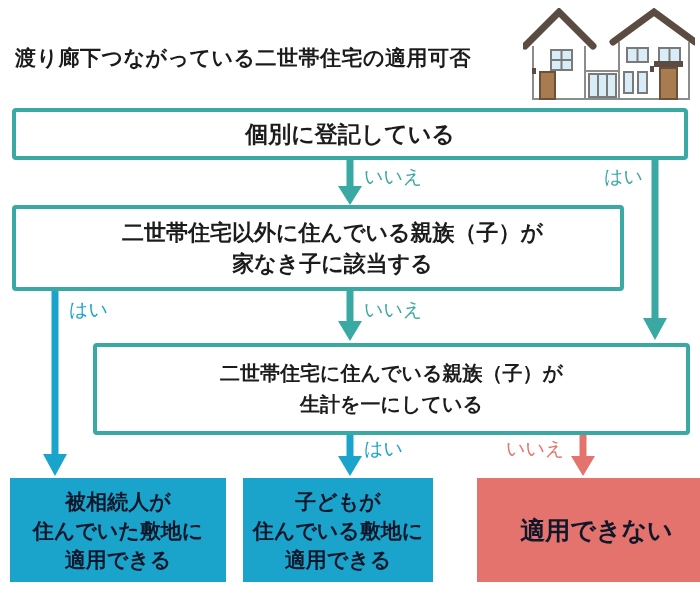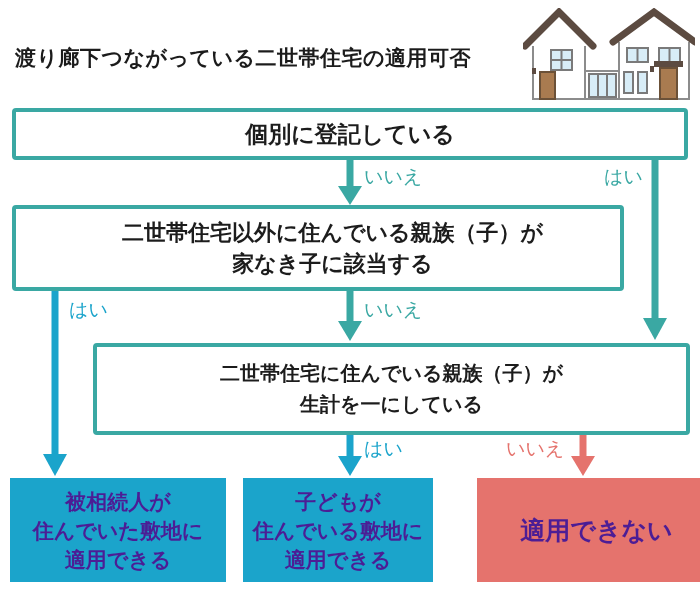--- a/index.html
+++ b/index.html
@@ -48,21 +48,21 @@
   #qbox3 { left: 93px; top: 343px; width: 597px; height: 92px; font-size: 20px; line-height: 31px; }
   .rbox {
     position: absolute;
     top: 478px;
     height: 104px;
     display: flex;
     flex-direction: column;
     align-items: center;
     justify-content: center;
     text-align: center;
-    color: #4c1d95;
+    color: #0f172a;
     font-weight: bold;
     font-size: 21px;
     line-height: 29px;
     z-index: 2;
   }
   #rbox1 { left: 10px;  width: 216px; background: #1ba4cb; }
   #rbox2 { left: 243px; width: 190px; background: #1ba4cb; }
   #rbox3 { left: 477px; width: 239px; background: #e5736d; font-size: 25px; }
   .edge-label {
     position: absolute;

